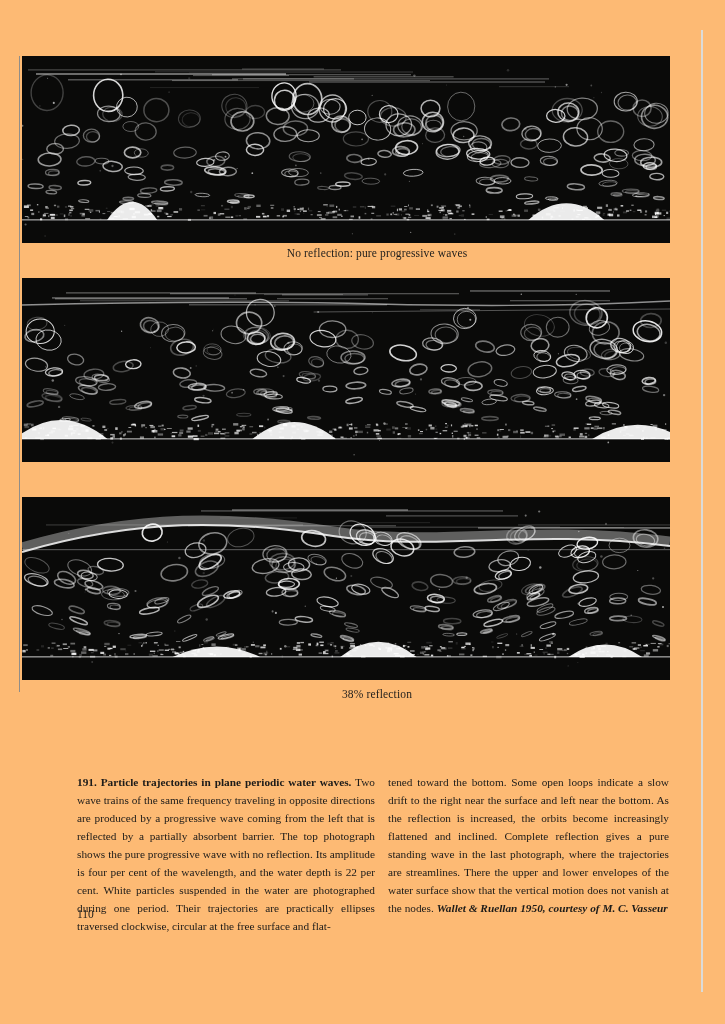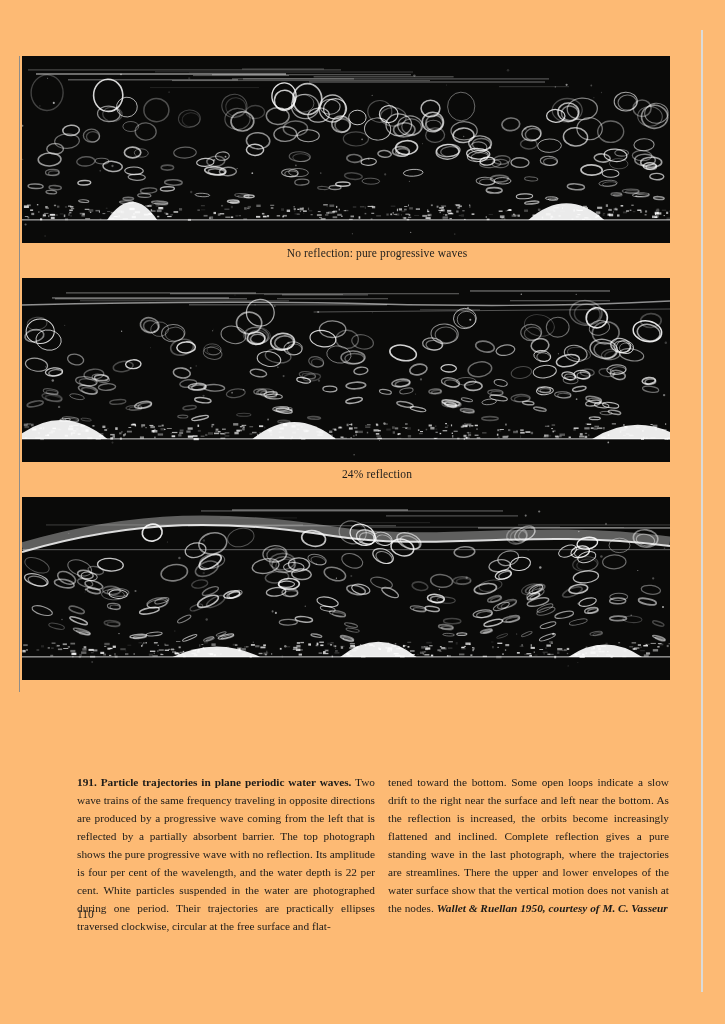--- a/index.html
+++ b/index.html
@@ -1148,21 +1148,20 @@
         <rect x="269.5" y="147.1" width="4.1" height="2.4" fill="#fff" opacity="0.57"></rect>
         <rect x="403.7" y="150.8" width="1.5" height="1.5" fill="#fff" opacity="0.29"></rect>
         <rect x="435.1" y="159.7" width="2.4" height="1.6" fill="#fff" opacity="0.46"></rect>
         <rect x="425.3" y="146.7" width="1.1" height="1.8" fill="#fff" opacity="0.20"></rect>
         <rect x="0" y="160" width="648" height="1.6" fill="#fff" opacity="0.5"></rect>
         <path d="M-7.8 161 Q 38.9 122.8 85.5 161 Z" fill="#fff" opacity="0.92"></path>
         <path d="M230.5 161 Q 272.2 126.9 313.9 161 Z" fill="#fff" opacity="0.92"></path>
         <path d="M570.2 161 Q 615.6 132.7 661.0 161 Z" fill="#fff" opacity="0.92"></path>
       </svg>
     </div>
-  <div class="caption" style="top:468px;">24% reflection</div>
 
   <div class="photo" style="top:497px;height:183px;">
       <svg viewBox="0 0 648 183" preserveAspectRatio="none">
         <rect x="0" y="0" width="648" height="183" fill="#0a0a09"></rect>
         <rect x="348" y="30" width="254" height="1.0" fill="#fff" opacity="0.15"></rect>
         <rect x="179" y="13" width="302" height="1.8" fill="#fff" opacity="0.22"></rect>
         <rect x="166" y="28" width="208" height="1.4" fill="#fff" opacity="0.23"></rect>
         <rect x="24" y="27" width="257" height="1.8" fill="#fff" opacity="0.12"></rect>
         <rect x="456" y="30" width="260" height="1.8" fill="#fff" opacity="0.29"></rect>
         <rect x="339" y="25" width="69" height="1.2" fill="#fff" opacity="0.09"></rect>
@@ -1706,20 +1705,21 @@
         <rect x="204.3" y="149.4" width="2.8" height="2.3" fill="#fff" opacity="0.13"></rect>
         <rect x="395.5" y="156.8" width="1.0" height="1.2" fill="#fff" opacity="0.16"></rect>
         <rect x="160.9" y="158.3" width="2.8" height="1.9" fill="#fff" opacity="0.48"></rect>
         <rect x="415.4" y="152.3" width="3.4" height="1.9" fill="#fff" opacity="0.42"></rect>
         <rect x="0" y="159" width="648" height="1.6" fill="#fff" opacity="0.5"></rect>
         <path d="M150.6 160 Q 194.4 138.9 238.2 160 Z" fill="#fff" opacity="0.92"></path>
         <path d="M318.2 160 Q 356.4 129.7 394.6 160 Z" fill="#fff" opacity="0.92"></path>
         <path d="M546.3 160 Q 583.2 135.2 620.1 160 Z" fill="#fff" opacity="0.92"></path>
       </svg>
     </div>
+  <div class="caption" style="top:688px;">38% reflection</div>
 
   <div class="textcols">
     <div class="col-left">
       <p><b>191. Particle trajectories in plane periodic water waves.</b>
         <span>Two wave trains of the same frequency traveling in opposite directions are produced by a progressive wave coming from the left that is reflected by a partially absorbent barrier. The top photograph shows the pure progressive wave with no reflection. Its amplitude is four per cent of the wavelength, and the water depth is 22 per cent. White particles suspended in the water are photographed during one period. Their trajectories are practically ellipses traversed clockwise, circular at the free surface and flat-</span></p>
     </div>
     <div class="col-right">
       <p><span>tened toward the bottom. Some open loops indicate a slow drift to the right near the surface and left near the bottom. As the reflection is increased, the orbits become increasingly flattened and inclined. Complete reflection gives a pure standing wave in the last photograph, where the trajectories are streamlines. There the upper and lower envelopes of the water surface show that the vertical motion does not vanish at the nodes.</span>
         <i>Wallet &amp; Ruellan 1950, courtesy of M. C. Vasseur</i></p>
     </div>

